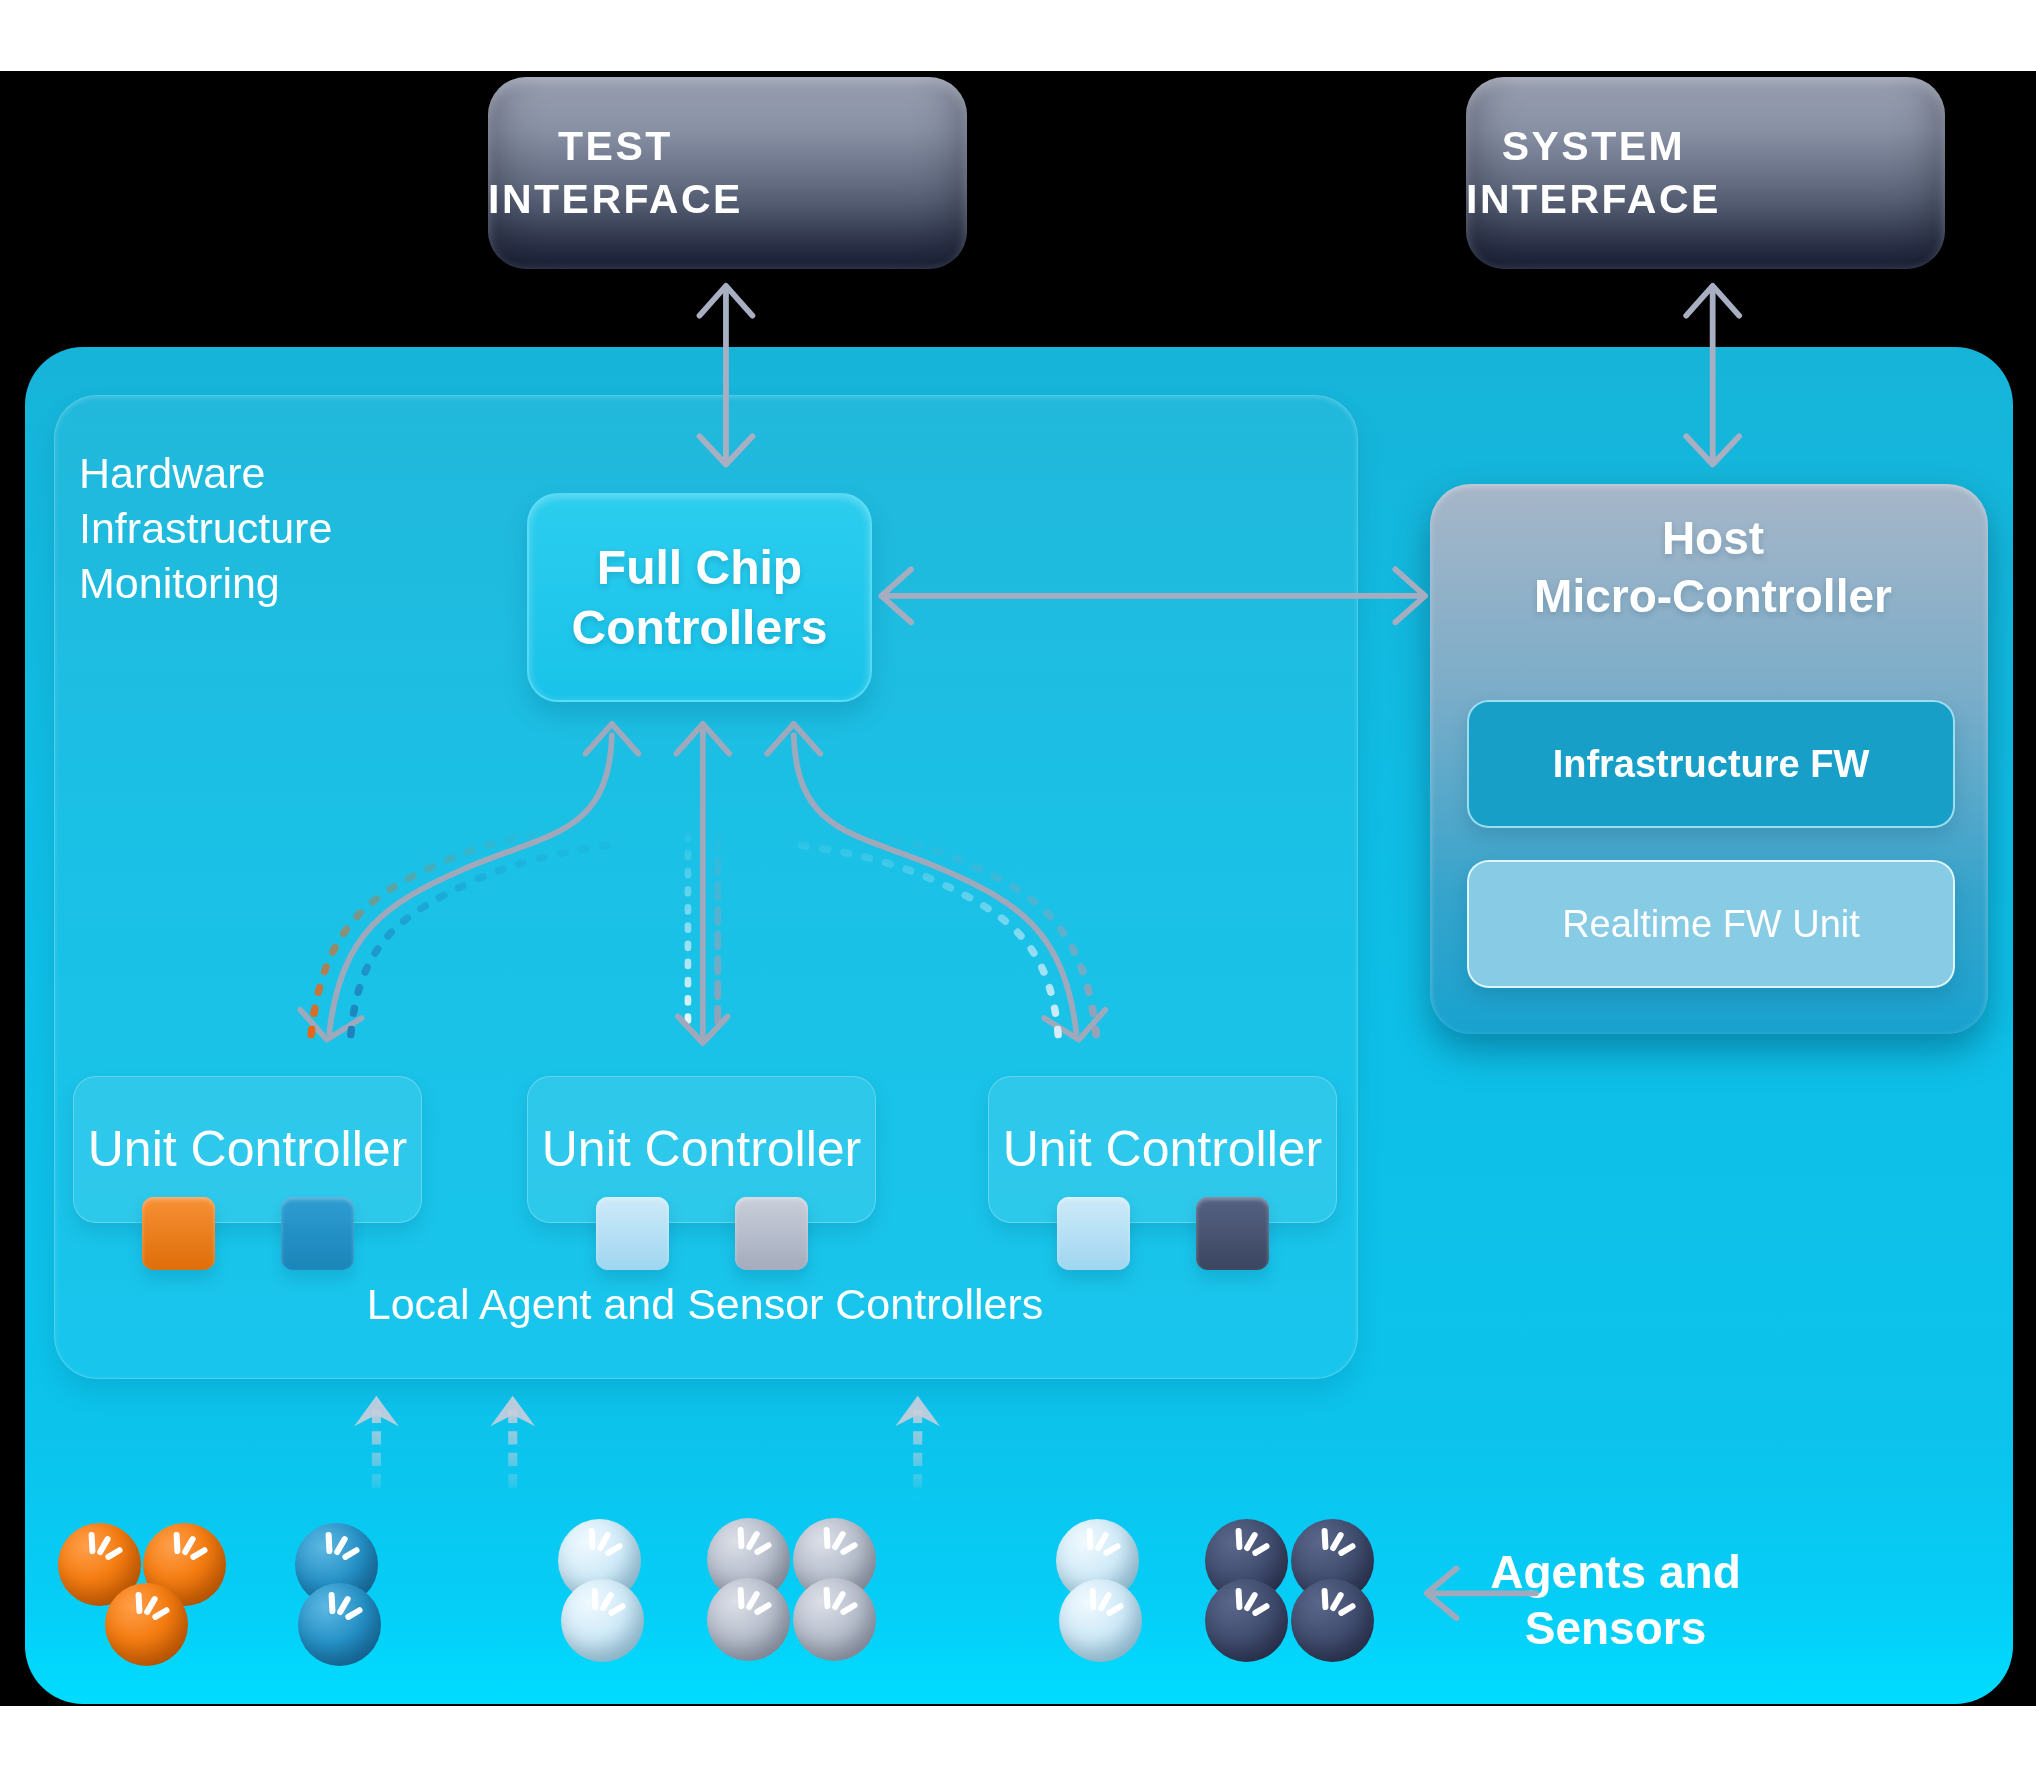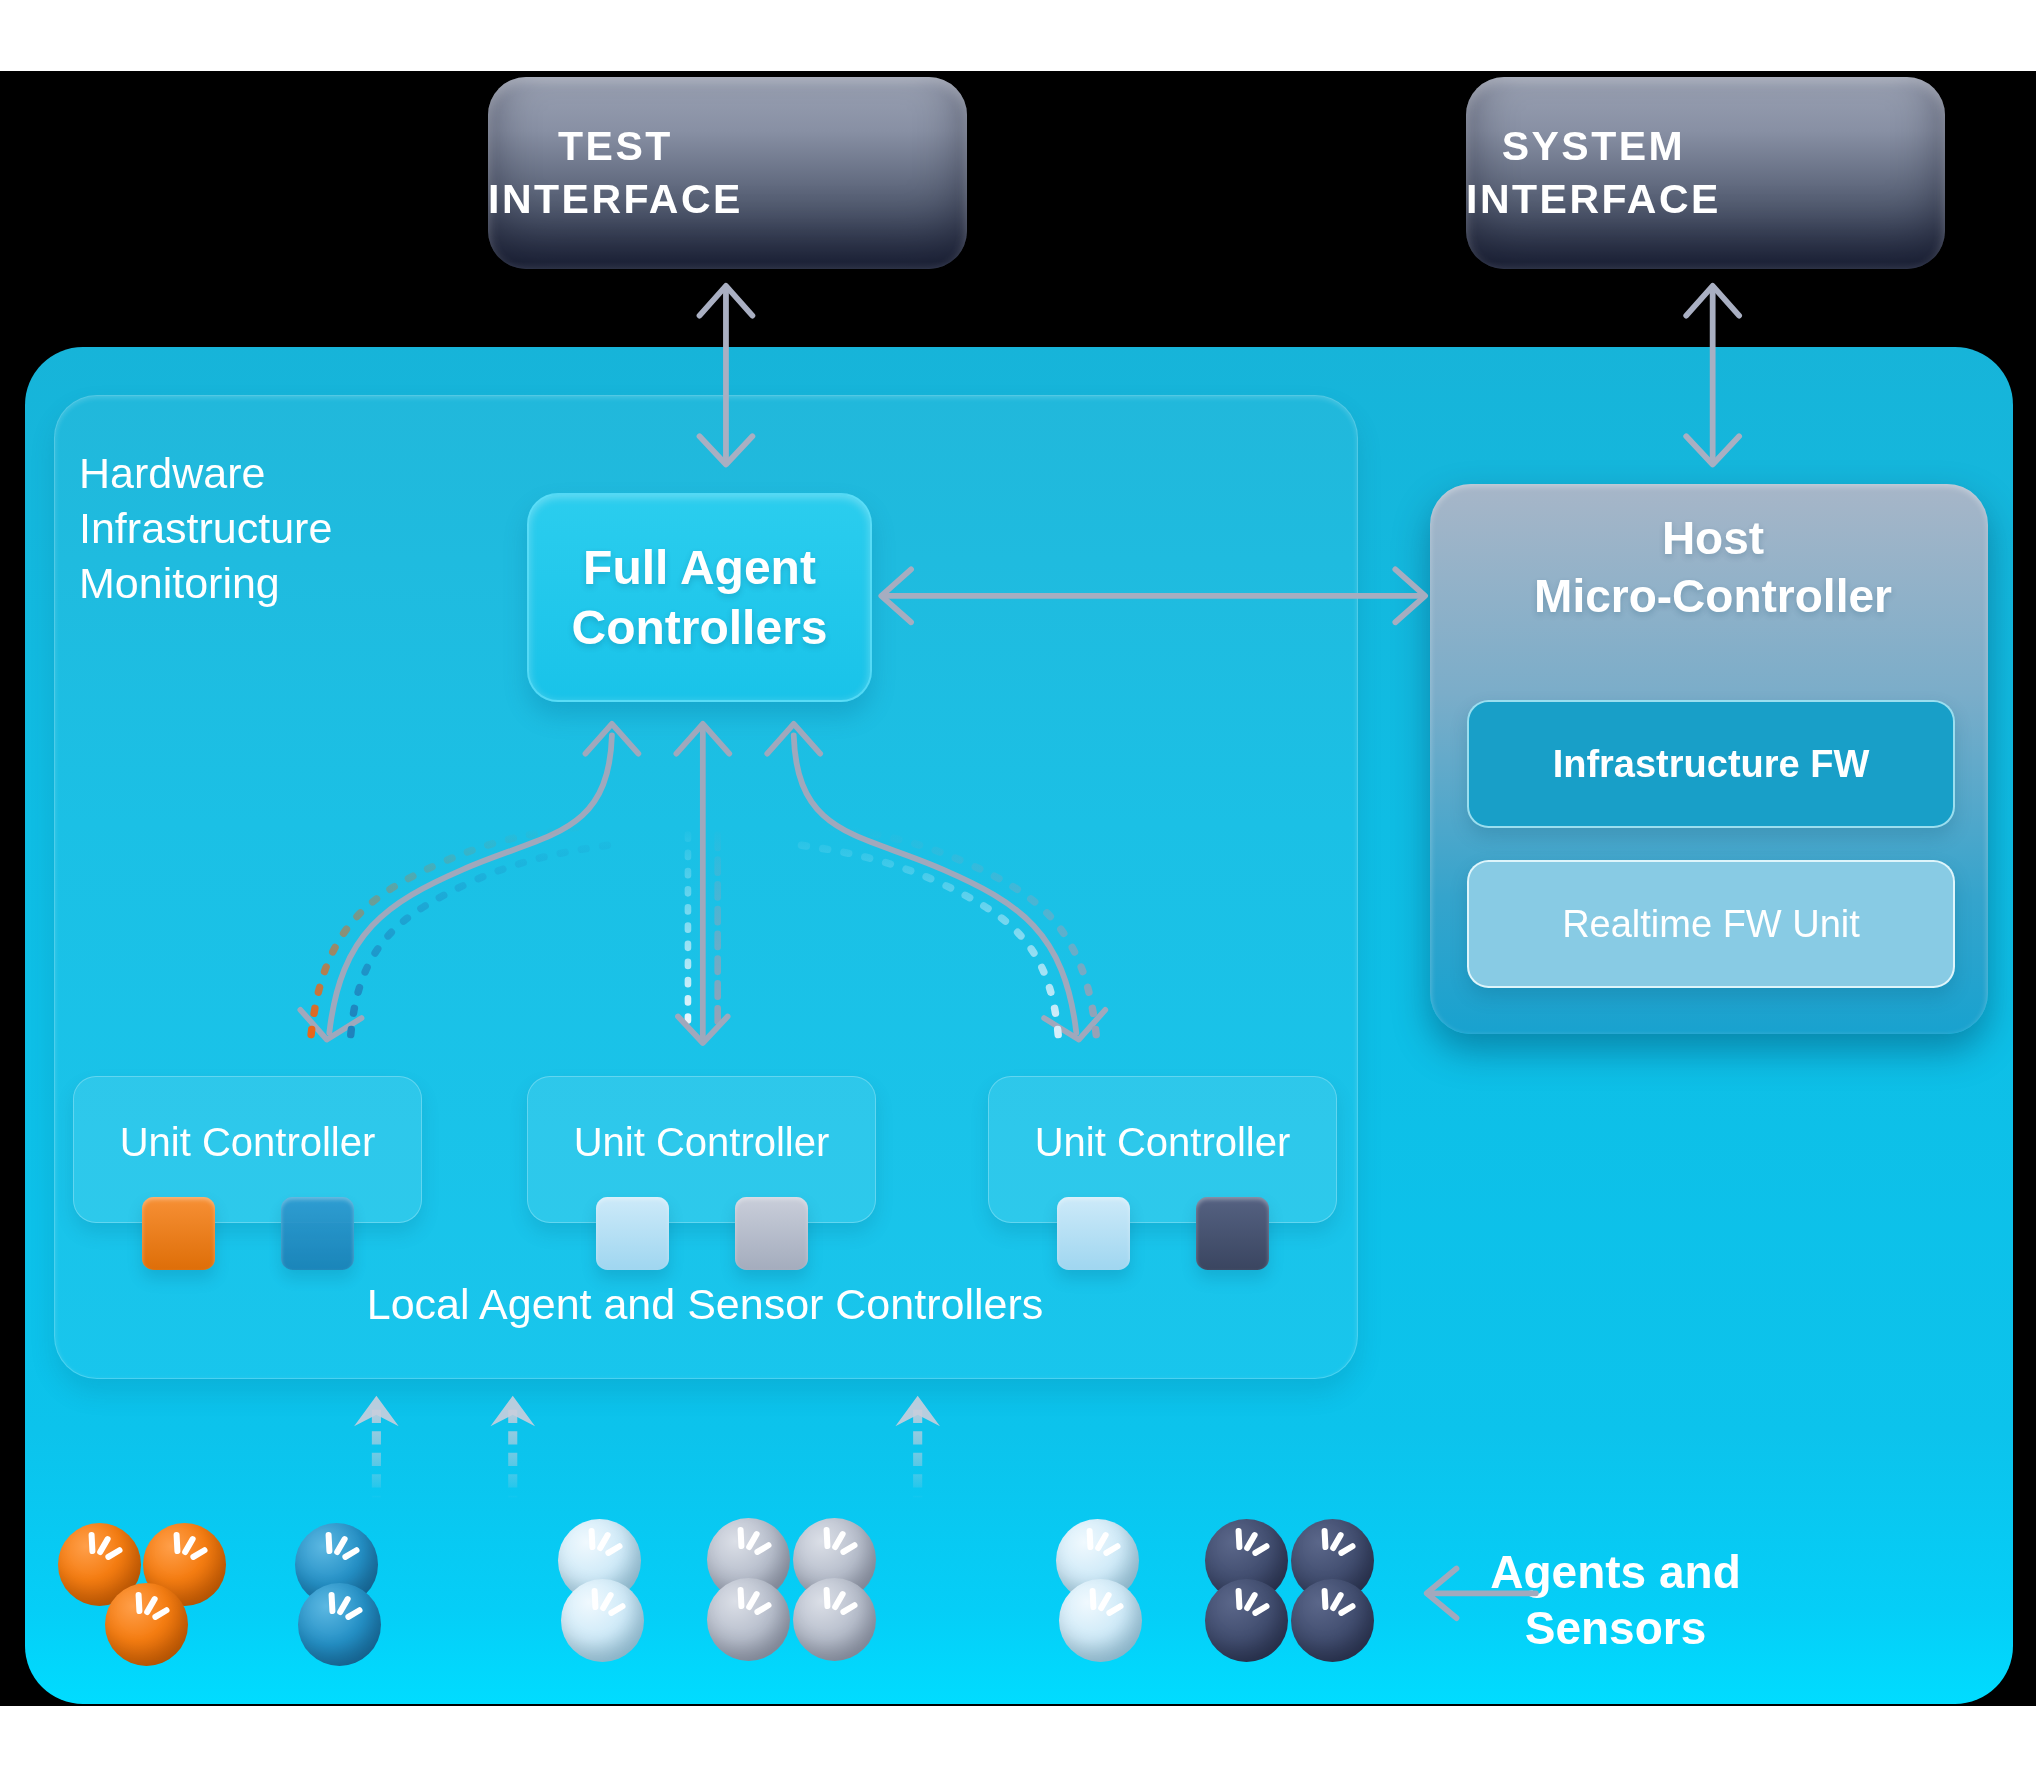--- a/index.html
+++ b/index.html
@@ -65,21 +65,21 @@
   .fw-box.realtime{ top:376px; background:#88cbe4; border:2.5px solid rgba(232,249,253,0.90); box-shadow:0 8.3px 18px rgba(0,70,100,0.18);}
 
   
   .uc-box{
     position:absolute; top:1076px; width:347px; height:145px; border-radius:23px;
     background:rgba(255,255,255,0.09);
     border:1.7px solid rgba(255,255,255,0.25);
     box-shadow: 0 10px 18px rgba(0,90,120,0.16);
   }
   .uc-0{left:73px;} .uc-1{left:527px;} .uc-2{left:988px;}
-  .uc-label{width:100%;text-align:center;margin-top:43px;font-size:40px;font-weight:400;}
+  .uc-label{width:100%;text-align:center;margin-top:43px;font-size:50px;font-weight:400;}
   .sq{
     position:absolute; top:120px; width:73px; height:73px; border-radius:11.6px;
     box-shadow: inset 0 2.5px 4.1px rgba(255,255,255,0.35), 0 8.3px 15px rgba(0,80,110,0.18);
   }
   .sq.a0{left:68px;} .sq.a1{left:207px;}
   .sq-orange{background:linear-gradient(180deg,#f79035,#de6e08);}
   .sq-blue{background:linear-gradient(180deg,#2e9ad0,#1b80b6);opacity:0.92;}
   .sq-light-blue{background:linear-gradient(180deg,#cdeaf9,#9fd6f0);}
   .sq-silver{background:linear-gradient(180deg,#c9ceda,#a4acbd);}
   .sq-navy{background:linear-gradient(180deg,#556282,#3a4560);}
@@ -145,21 +145,21 @@
   <div class="inner-panel"></div>
 
   <div class="hmi-title">
     <div>Hardware</div>
     <div>Infrastructure</div>
     <div>Monitoring</div>
   </div>
 
   <div class="fcc-box">
     <div class="fcc-label">
-      <div>Full Agent</div>
+      <div>Full Chip</div>
       <div>Controllers</div>
     </div>
   </div>
 
   <div class="host-box">
     <div class="host-title">
       <div>Host</div>
       <div>Micro-Controller</div>
     </div>
     <div class="fw-box infra">

